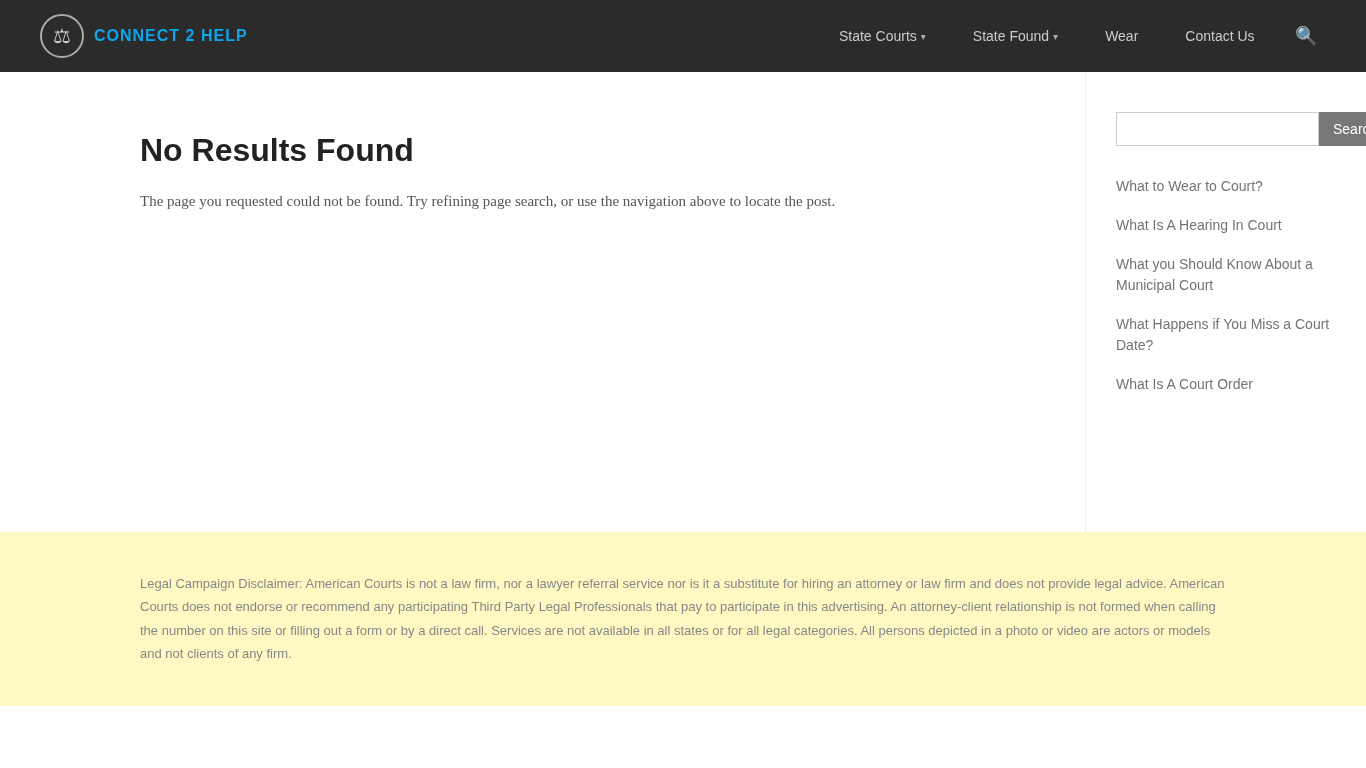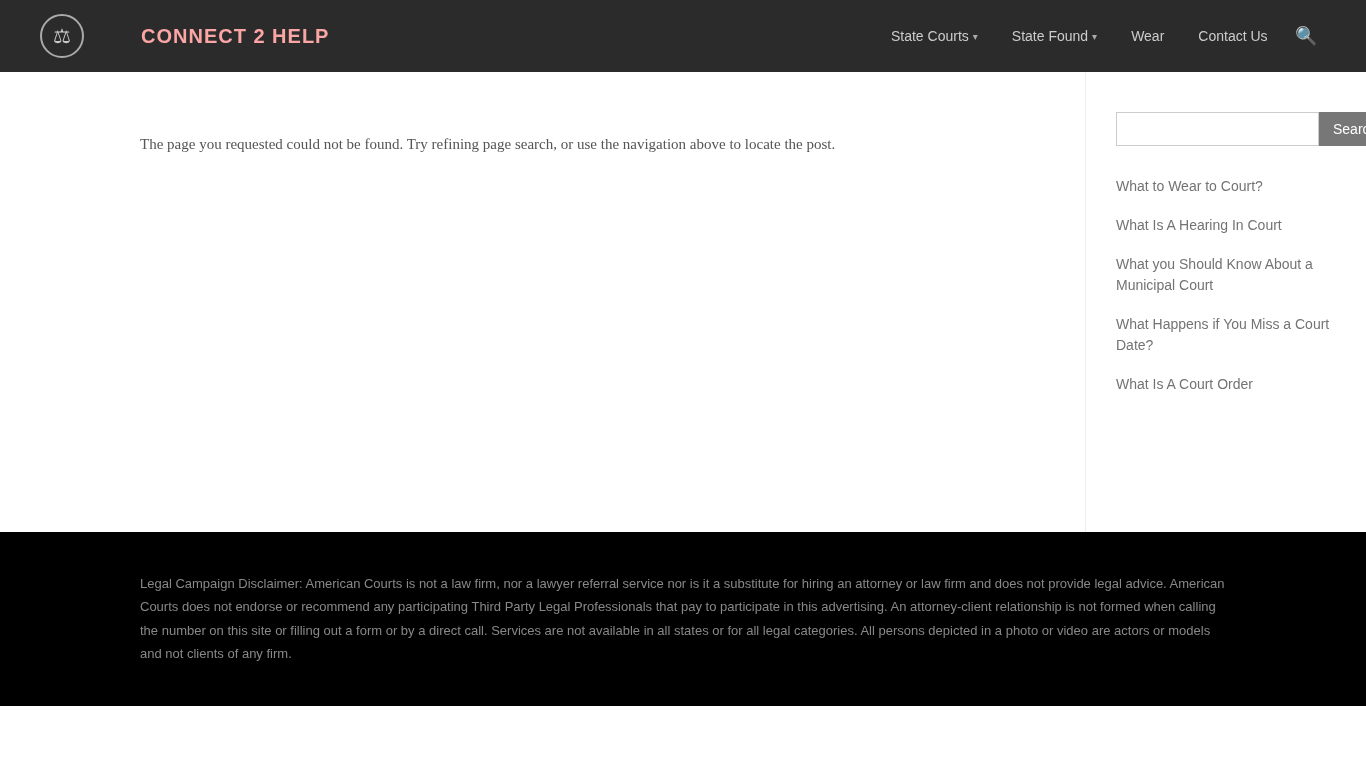--- a/index.html
+++ b/index.html
@@ -25,31 +25,30 @@
       height: 44px;
       border: 2px solid #aaa;
       border-radius: 50%;
       display: flex;
       align-items: center;
       justify-content: center;
       color: #ccc;
       font-size: 20px;
     }
     .logo-text {
-      color: #fca5a5;
-      font-size: 20px;
+      color: #0ea5e9;
+      font-size: 16px;
       font-family: Arial, sans-serif;
       font-weight: bold;
       letter-spacing: 1px;
-      margin-left: 47px;
     }
     .site-nav {
       display: flex;
       align-items: center;
-      gap: 6px;
+      gap: 19px;
     }
     .nav-item {
       color: #ccc;
       font-family: Arial, sans-serif;
       font-size: 14px;
       padding: 8px 14px;
       cursor: pointer;
       display: flex;
       align-items: center;
       gap: 4px;
@@ -126,21 +125,21 @@
       font-size: 14px;
       font-family: Arial, sans-serif;
       text-decoration: none;
       margin-bottom: 18px;
       line-height: 1.5;
       cursor: pointer;
     }
 
     
     .site-footer {
-      background: #000000;
+      background: #fef9c3;
       padding: 40px 140px;
     }
     .footer-disclaimer {
       color: #888;
       font-size: 13px;
       font-family: Arial, sans-serif;
       line-height: 1.8;
     }
   </style>
 </head>
@@ -166,20 +165,21 @@
     <a class="nav-item" href="#">
       <span>Contact Us</span>
     </a>
     <span class="nav-search-icon">🔍</span>
   </nav>
 </header>
 
 <div class="site-main">
 
   <main class="content-area">
+    <h1 class="page-title">No Results Found</h1>
     <p class="page-description">The page you requested could not be found. Try refining page search, or use the navigation above to locate the post.</p>
   </main>
 
   <aside class="sidebar">
     <div class="sidebar-search">
       <input class="sidebar-search-input" type="text" placeholder="" style="">
       <button class="sidebar-search-btn">Search</button>
     </div>
 
     <a class="sidebar-link" href="#">What to Wear to Court?</a>

